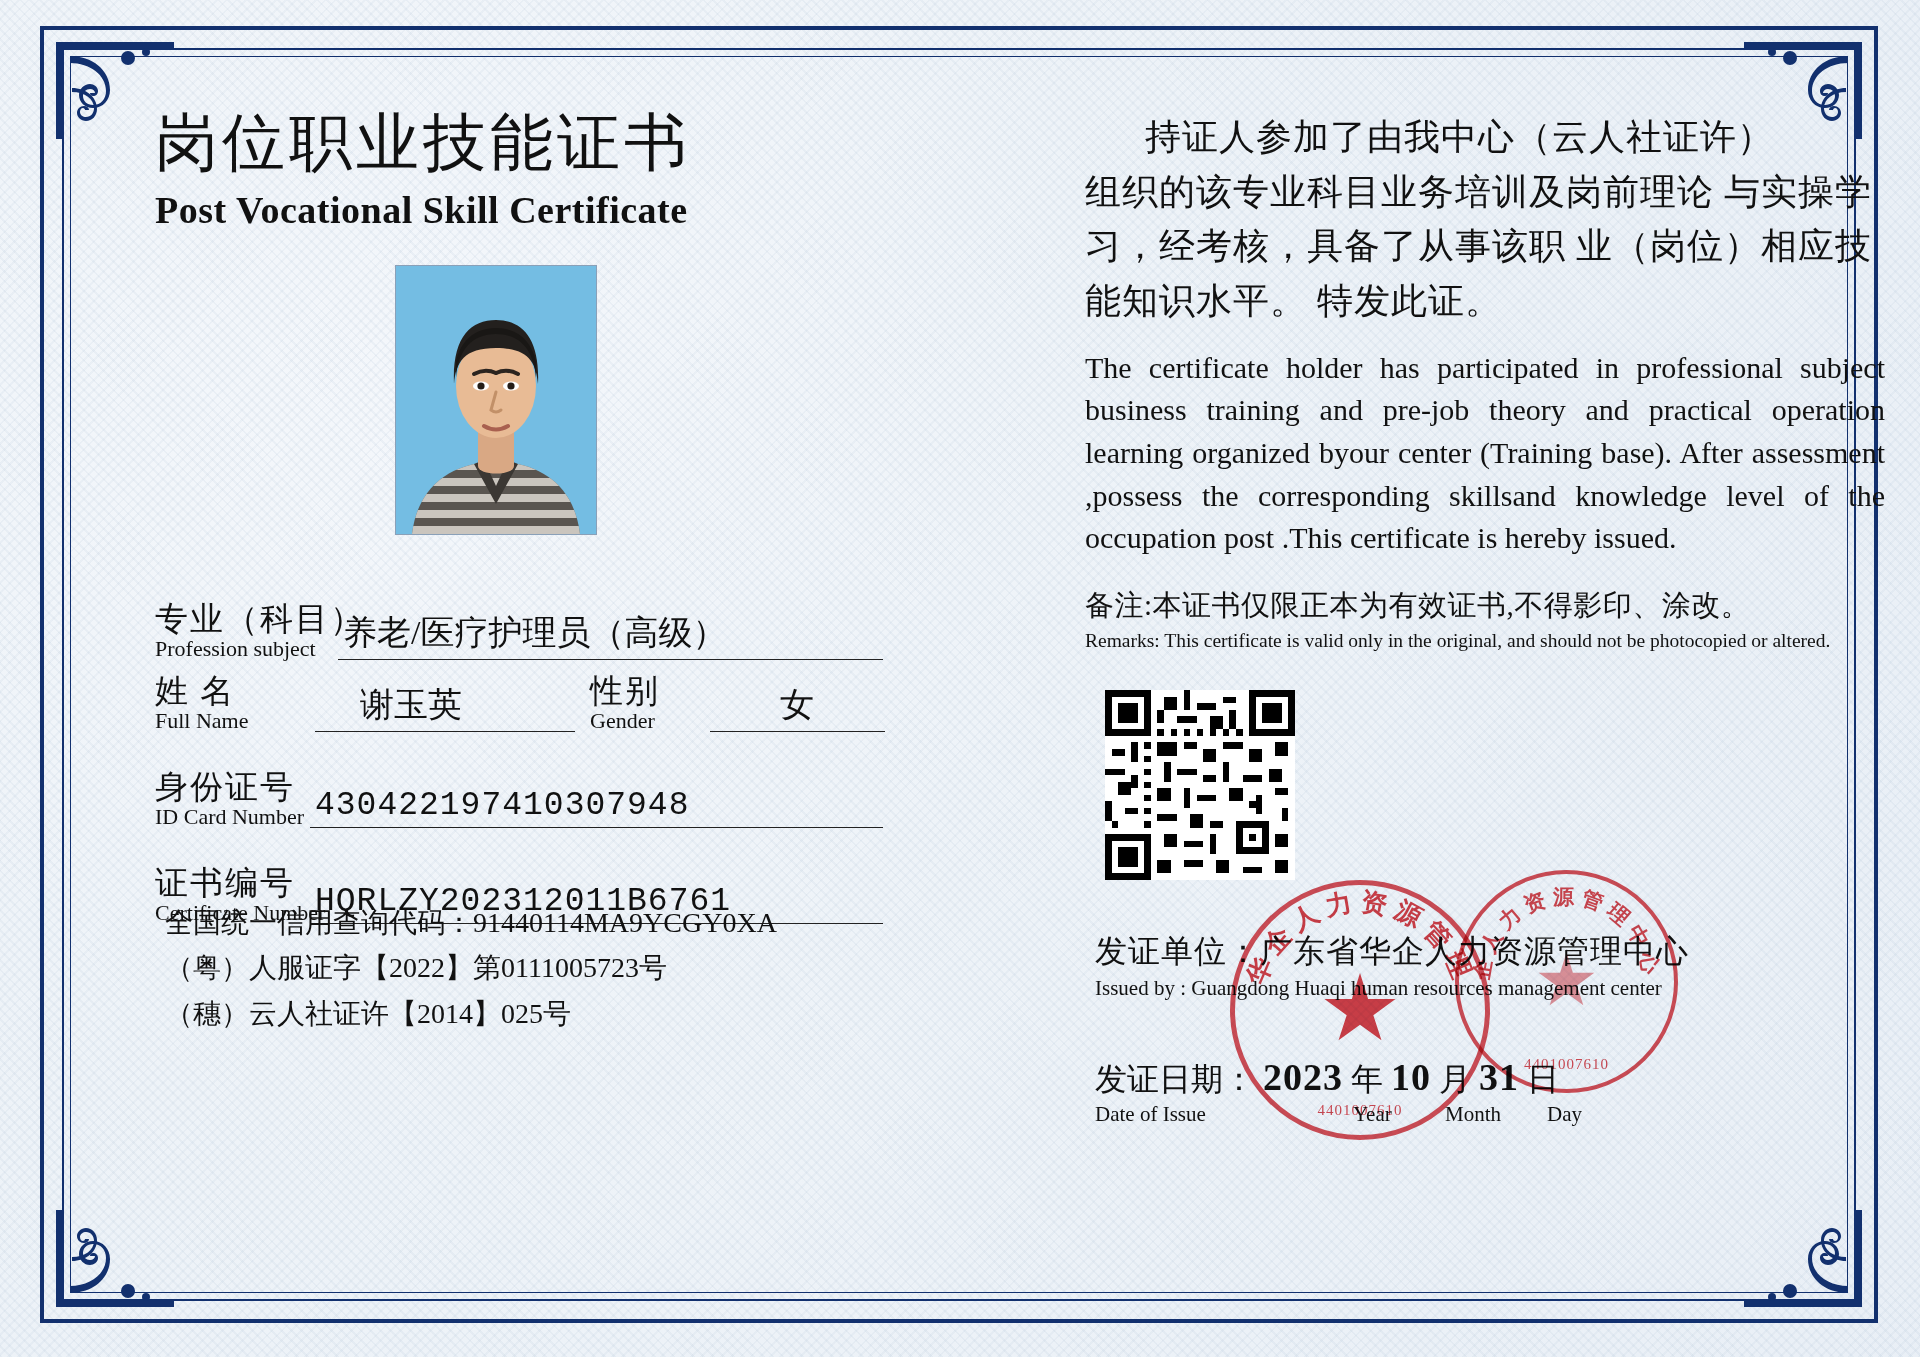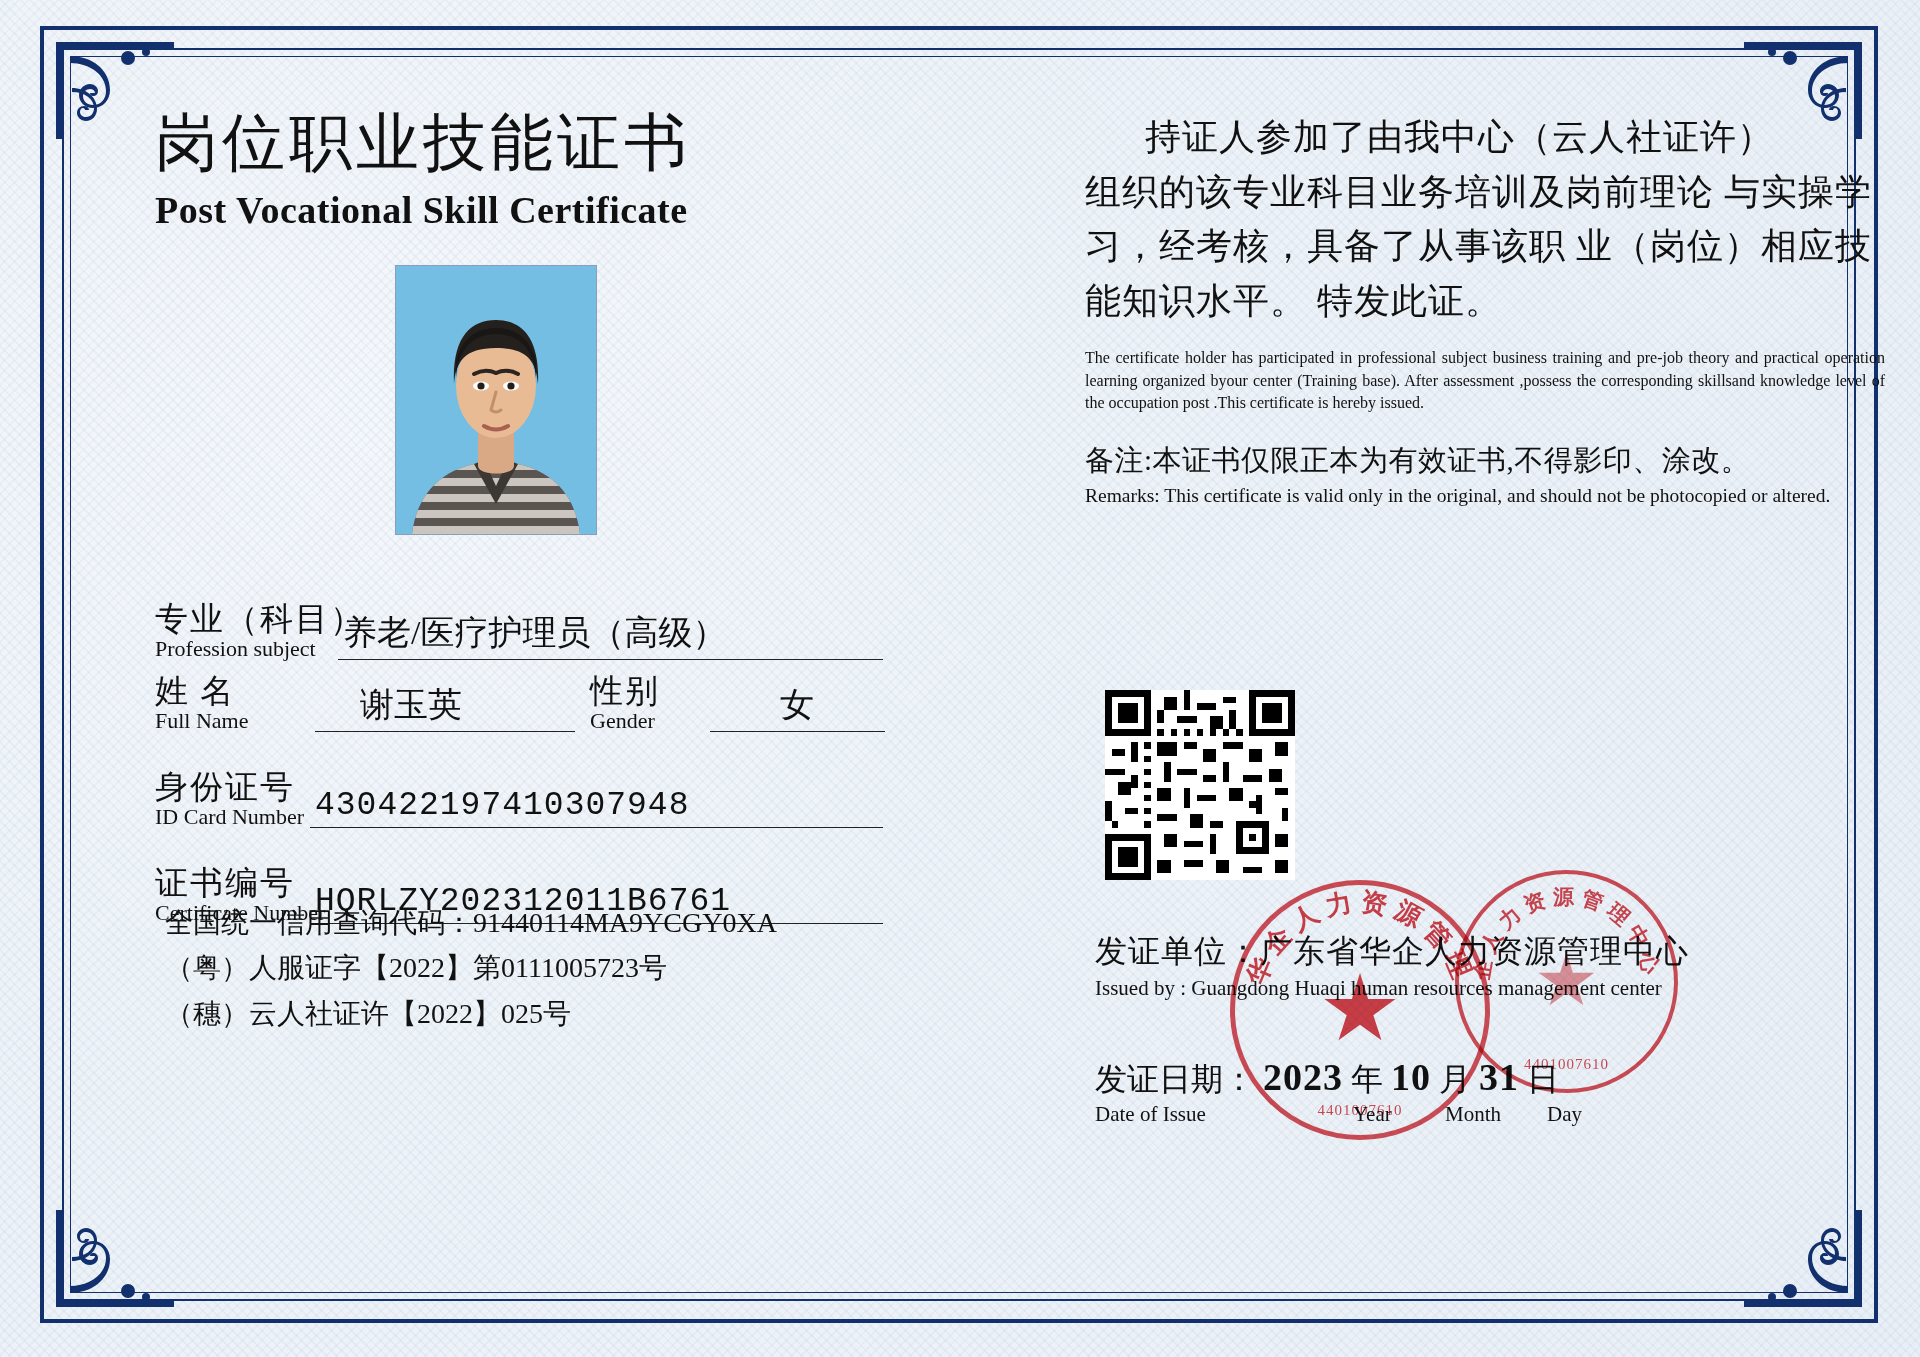--- a/index.html
+++ b/index.html
@@ -128,21 +128,21 @@
   .para-cn{
     font-size:36px;
     line-height:1.52;
     color:#111;
     letter-spacing:1px;
     margin:0;
   }
   .para-cn .ind{display:block;text-indent:60px;}
   .para-en{
     margin:18px 0 0 0;
-    font-size:16px;
+    font-size:30px;
     line-height:1.42;
     color:#111;
     text-align:justify;
   }
   .remark-cn{
     margin:26px 0 0 0;
     font-size:29px;
     color:#111;
     letter-spacing:0.5px;
     white-space:nowrap;
@@ -342,21 +342,21 @@
             <span class="en">Certificate Number</span>
           </div>
           <div class="uline" style="left:155px;width:573px;"></div>
           <div class="val mono" style="left:160px;font-size:33px;">HQRLZY202312011B6761</div>
         </div>
       </div>
 
       <div class="footlines">
         <div>全国统一信用查询代码：91440114MA9YCGY0XA</div>
         <div>（粤）人服证字【2022】第0111005723号</div>
-        <div>（穗）云人社证许【2022】025号</div>
+        <div>（穗）云人社证许【2014】025号</div>
       </div>
     </div>
 
     <div class="right-col">
       <div class="para-cn">
         <span class="ind">持证人参加了由我中心（云人社证许）</span>
         <span>组织的该专业科目业务培训及岗前理论</span>
         <span>与实操学习，经考核，具备了从事该职</span>
         <span>业（岗位）相应技能知识水平。</span>
         <span>特发此证。</span>

